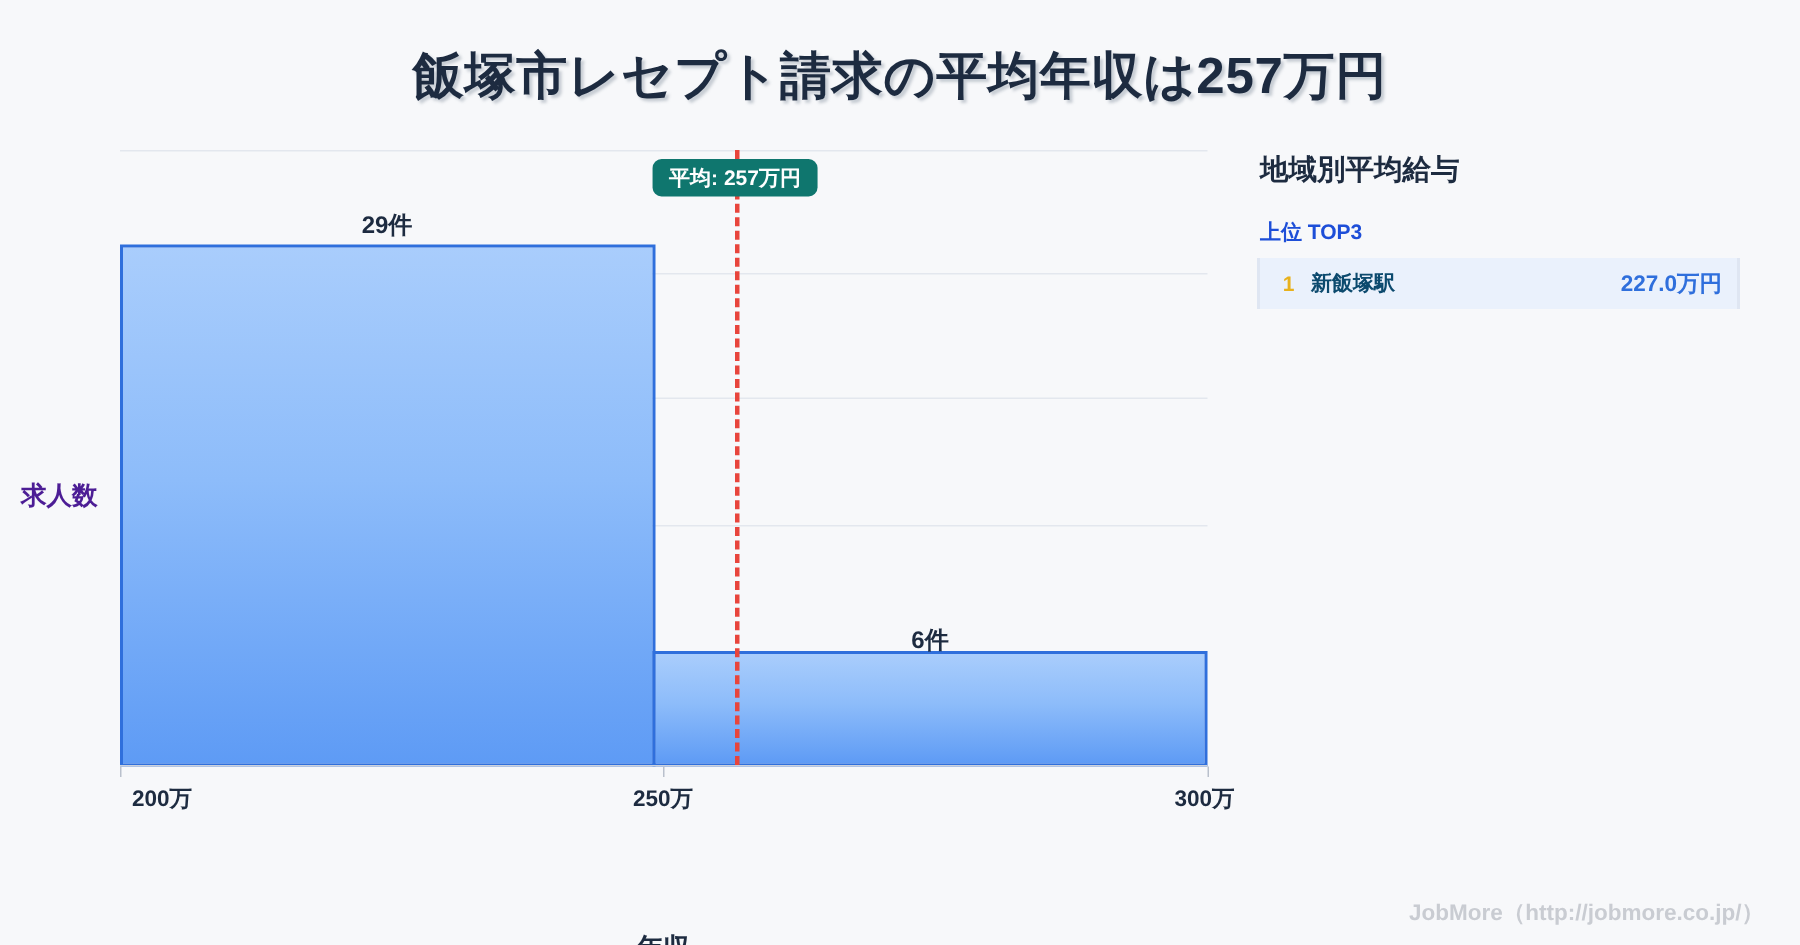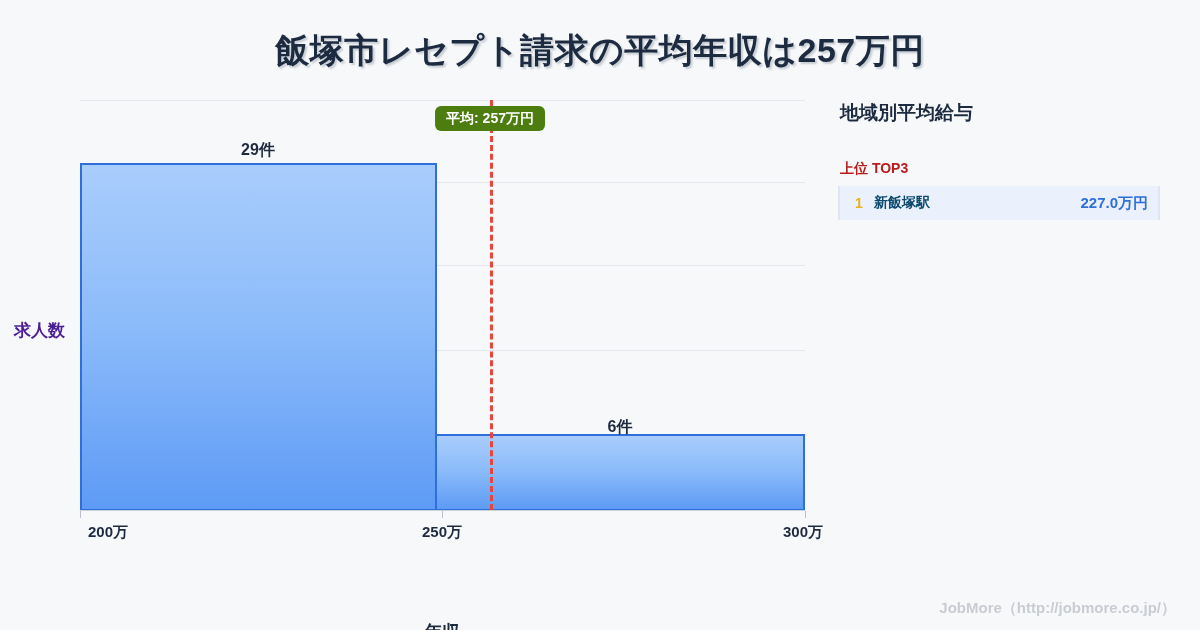--- a/index.html
+++ b/index.html
@@ -123,48 +123,48 @@
     position: absolute;
     top: 100px;
     width: 0;
     height: 410px;
     border-left: 3px dashed #e8453c;
   }
   .avg-badge {
     position: absolute;
     top: 106px;
     transform: translateX(-50%);
-    background: #4d7c0f;
+    background: #0f766e;
     color: #ffffff;
     font-size: 14px;
     font-weight: bold;
     padding: 5px 11px 6px 11px;
     border-radius: 6px;
     white-space: nowrap;
     line-height: 1;
   }
 
   
   .sidebar {
     position: absolute;
     left: 838px;
     top: 100px;
     width: 330px;
   }
   .sidebar-title {
     font-size: 19px;
     font-weight: bold;
     color: #1d2b40;
-    margin: 0 0 34px 2px;
+    margin: 0 0 20px 2px;
     white-space: nowrap;
   }
   .sidebar-sub {
     font-size: 14px;
     font-weight: bold;
-    color: #b91c1c;
+    color: #1d4ed8;
     margin: 0 0 8px 2px;
     white-space: nowrap;
   }
   .rank-list {
     width: 322px;
   }
   .rank-row {
     display: flex;
     align-items: center;
     height: 34px;

